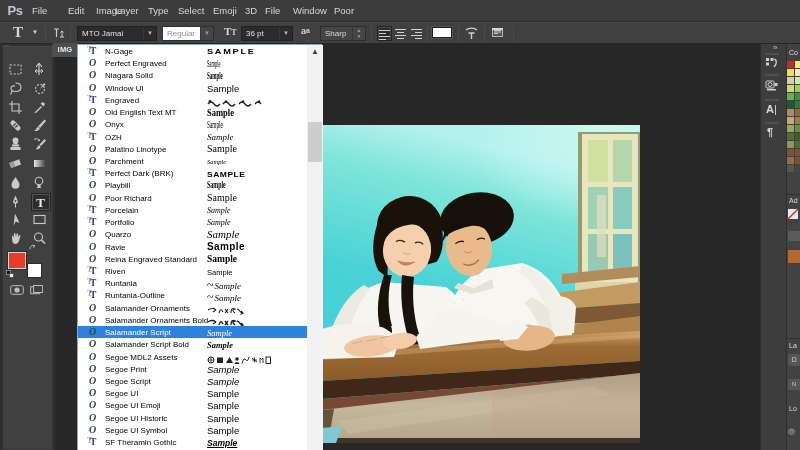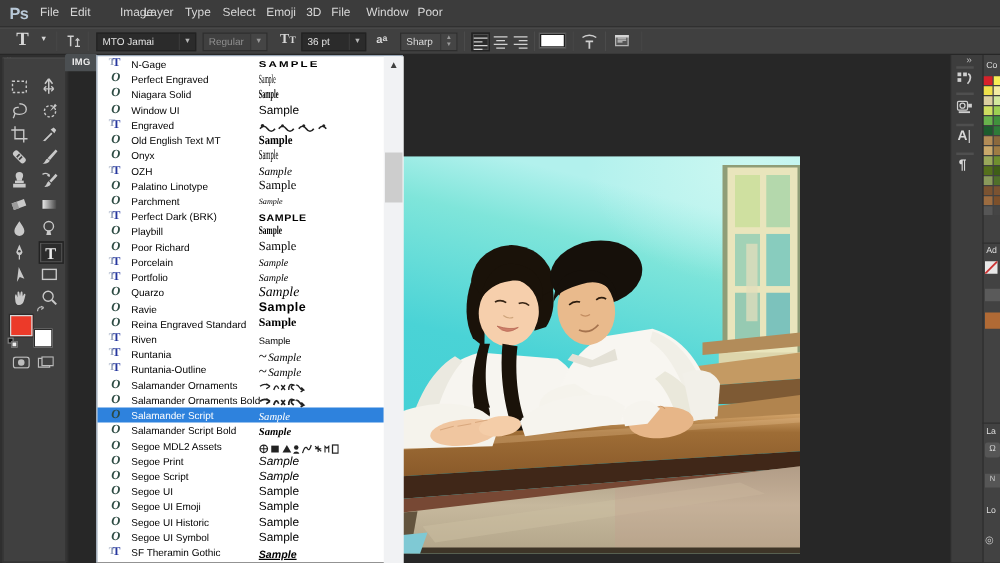--- a/index.html
+++ b/index.html
@@ -7,21 +7,21 @@
 #menubar{left:0;top:0;width:800px;height:22px;background:#3c3c3c;border-bottom:1px solid #2c2c2c}
 #menubar span.mi{position:absolute;top:0;line-height:21px;font-size:9.5px;color:#d8d8d8}
 #pslogo{left:5px;top:1px;width:20px;height:19px;color:#b9c9d8;font-size:13px;font-weight:bold;
  text-align:center;line-height:19px;letter-spacing:-.5px}
 #optbar{left:0;top:22px;width:800px;height:22px;background:#404040;border-top:1px solid #4b4b4b;border-bottom:1px solid #272727}
 .sep{position:absolute;top:25px;width:1px;height:16px;background:#303030;border-right:1px solid #4b4b4b}
 .combo{position:absolute;top:26px;height:15px;background:#2b2b2b;border:1px solid #222;
  color:#e3e3e3;font-size:8px;line-height:13px;padding-left:4px}
 .combo .car{position:absolute;right:0;top:0;width:13px;height:13px;border-left:1px solid #383838;
  color:#b5b5b5;font-size:6px;text-align:center;line-height:13px}
-.combo.dis{background:#404040;border-color:#2e2e2e;color:#8f8f8f}
+.combo.dis{background:#ffffff;border-color:#2e2e2e;color:#8f8f8f}
 .combo.dis .car{background:#454545;color:#999}
 .icn{position:absolute;color:#d6d6d6}
 .alignic{position:absolute;top:26px;width:15px;height:15px}
 .alignic.on{background:#2b2b2b;border:1px solid #232323;box-shadow:0 0 0 1px #4c4c4c inset}
 .alignic i{position:absolute;height:1.6px;background:#d2d2d2}
 #toolpanel{left:2px;top:46px;width:51px;height:404px;background:#404040;border:1px solid #353535;border-top:1px solid #4a4a4a}
 .tool{position:absolute;width:20px;height:18px}
 .tsel{background:#2c2c2c;border:1px solid #232323;box-shadow:0 0 0 1px #555 inset}
 #canvas{left:55px;top:44px;width:706px;height:406px;background:#272727}
 #tab{left:52px;top:43px;width:26px;height:14px;background:#4b4f52;border-radius:2px 2px 0 0;
@@ -65,21 +65,21 @@
 .salb{font-family:"Liberation Serif",serif;font-style:italic;font-weight:bold;font-size:8.5px;top:1.5px}
 .segprint{font-style:italic;font-size:9.5px;top:1px}
 .segscript{font-style:italic;font-size:9.5px;top:1px}
 .sfth{font-weight:bold;font-style:italic;font-size:8.5px;text-decoration:underline;top:1.5px}
 .rlab{position:absolute;left:765px;width:14px;height:1.5px;background:#4f4f4f}
 .ric{position:absolute;color:#d0d0d0}
 </style></head><body>
 <div id="menubar" class="abs">
 <div id="pslogo" class="abs">Ps</div>
 <span class="mi" style="left:32px">File</span>
-<span class="mi" style="left:56px">Edit</span>
+<span class="mi" style="left:68px">Edit</span>
 <span class="mi" style="left:96px">Image</span>
 <span class="mi" style="left:115px">Layer</span>
 <span class="mi" style="left:148px">Type</span>
 <span class="mi" style="left:178px">Select</span>
 <span class="mi" style="left:213px">Emoji</span>
 <span class="mi" style="left:245px">3D</span>
 <span class="mi" style="left:265px">File</span>
 <span class="mi" style="left:293px">Window</span>
 <span class="mi" style="left:334px">Poor</span>
 </div>

